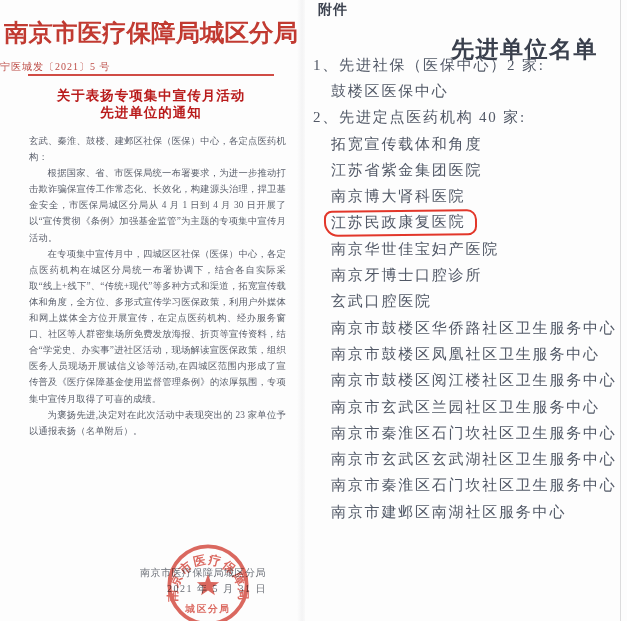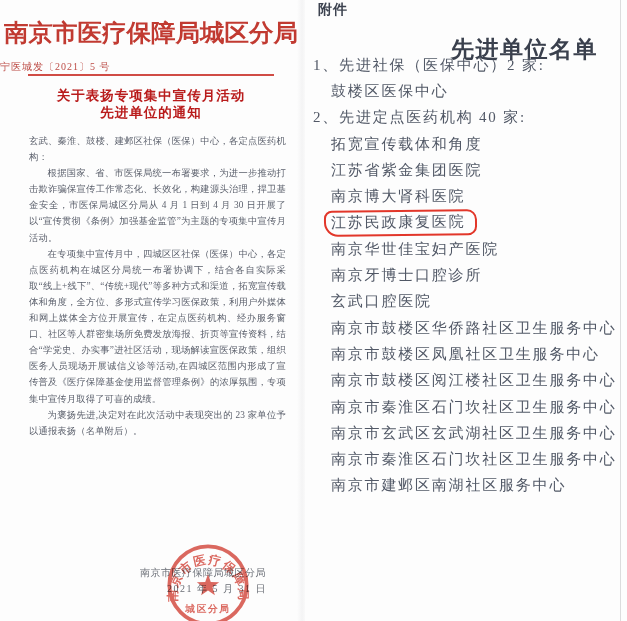--- a/index.html
+++ b/index.html
@@ -133,20 +133,21 @@
           <span>江苏民政康复医院</span>
         </span>
       </div>
 
       <div class="att-row item">南京华世佳宝妇产医院</div>
       <div class="att-row item">南京牙博士口腔诊所</div>
       <div class="att-row item">玄武口腔医院</div>
       <div class="att-row item">南京市鼓楼区华侨路社区卫生服务中心</div>
       <div class="att-row item">南京市鼓楼区凤凰社区卫生服务中心</div>
       <div class="att-row item">南京市鼓楼区阅江楼社区卫生服务中心</div>
+      <div class="att-row item">南京市玄武区兰园社区卫生服务中心</div>
       <div class="att-row item">南京市秦淮区石门坎社区卫生服务中心</div>
       <div class="att-row item">南京市玄武区玄武湖社区卫生服务中心</div>
       <div class="att-row item">南京市秦淮区石门坎社区卫生服务中心</div>
       <div class="att-row item">南京市建邺区南湖社区服务中心</div>
     </div>
 
     <div class="page-edge"></div>
   </div>
 
 </div>

